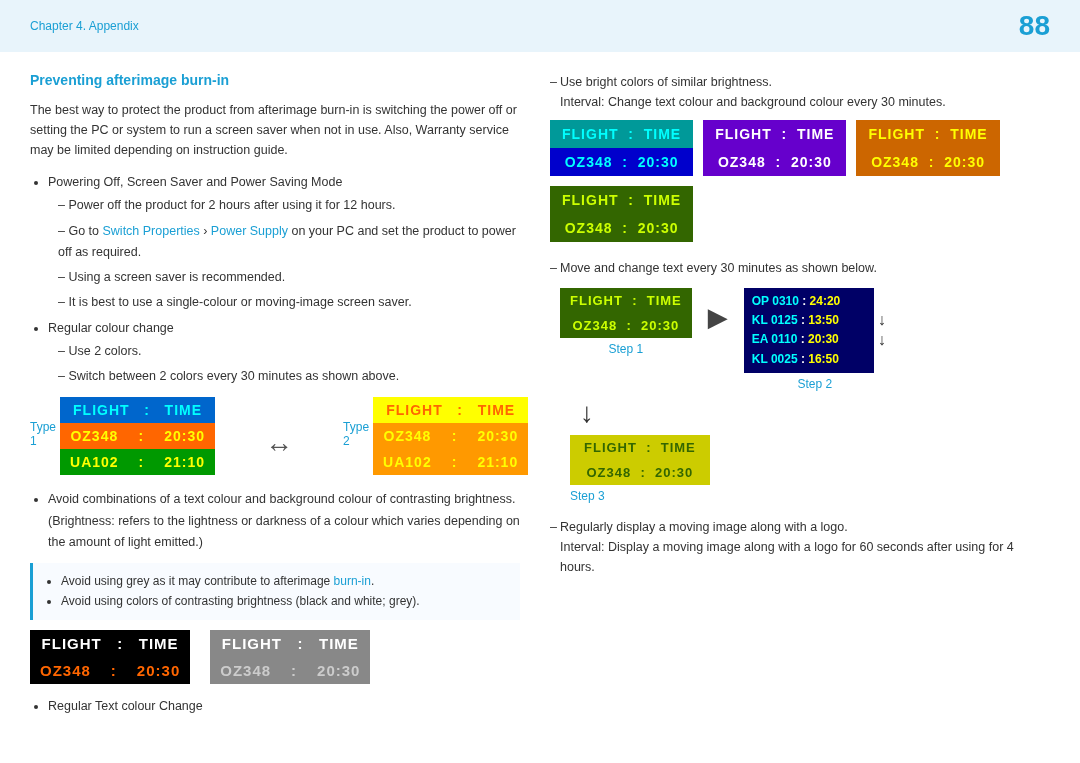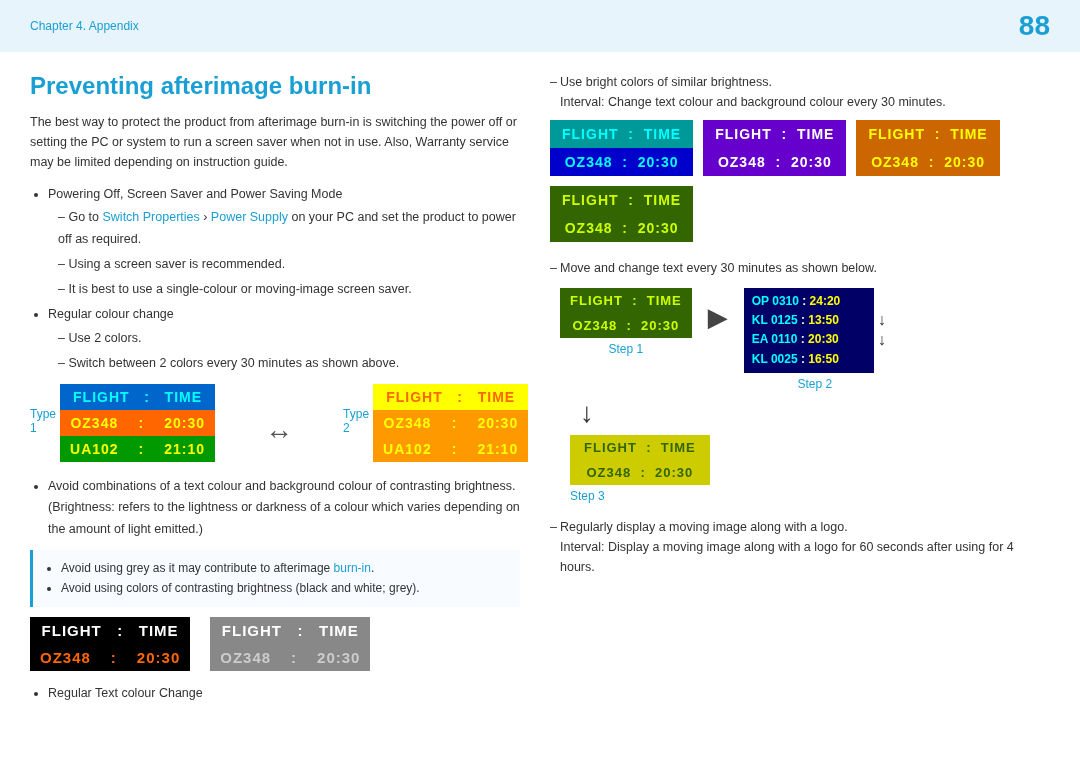--- a/index.html
+++ b/index.html
@@ -35,21 +35,21 @@
     }
     .left-col {
       width: 490px;
       flex-shrink: 0;
     }
     .right-col {
       flex: 1;
     }
     h1.section-title {
       color: #1a9fd4;
-      font-size: 24px;
+      font-size: 14px;
       font-weight: bold;
       margin-bottom: 12px;
     }
     .intro-text {
       font-size: 12.5px;
       line-height: 1.6;
       margin-bottom: 12px;
       color: #333;
     }
     ul.main-list {
@@ -207,20 +207,21 @@
 <div class="content-wrapper">
 
   <div class="left-col">
     <h1 class="section-title">Preventing afterimage burn-in</h1>
     <p class="intro-text">The best way to protect the product from afterimage burn-in is switching the power off or setting the PC or system to run a screen saver when not in use. Also, Warranty service may be limited depending on instruction guide.</p>
 
     <ul class="main-list">
       <li>
         <span>Powering Off, Screen Saver and Power Saving Mode</span>
         <ul class="sub-list">
+          <li>Power off the product for 2 hours after using it for 12 hours.</li>
           <li>Go to <a class="link">Switch Properties</a> › <a class="link">Power Supply</a> on your PC and set the product to power off as required.</li>
           <li>Using a screen saver is recommended.</li>
           <li>It is best to use a single-colour or moving-image screen saver.</li>
         </ul>
       </li>
       <li>
         <span>Regular colour change</span>
         <ul class="sub-list">
           <li>Use 2 colors.</li>
           <li>Switch between 2 colors every 30 minutes as shown above.</li>

